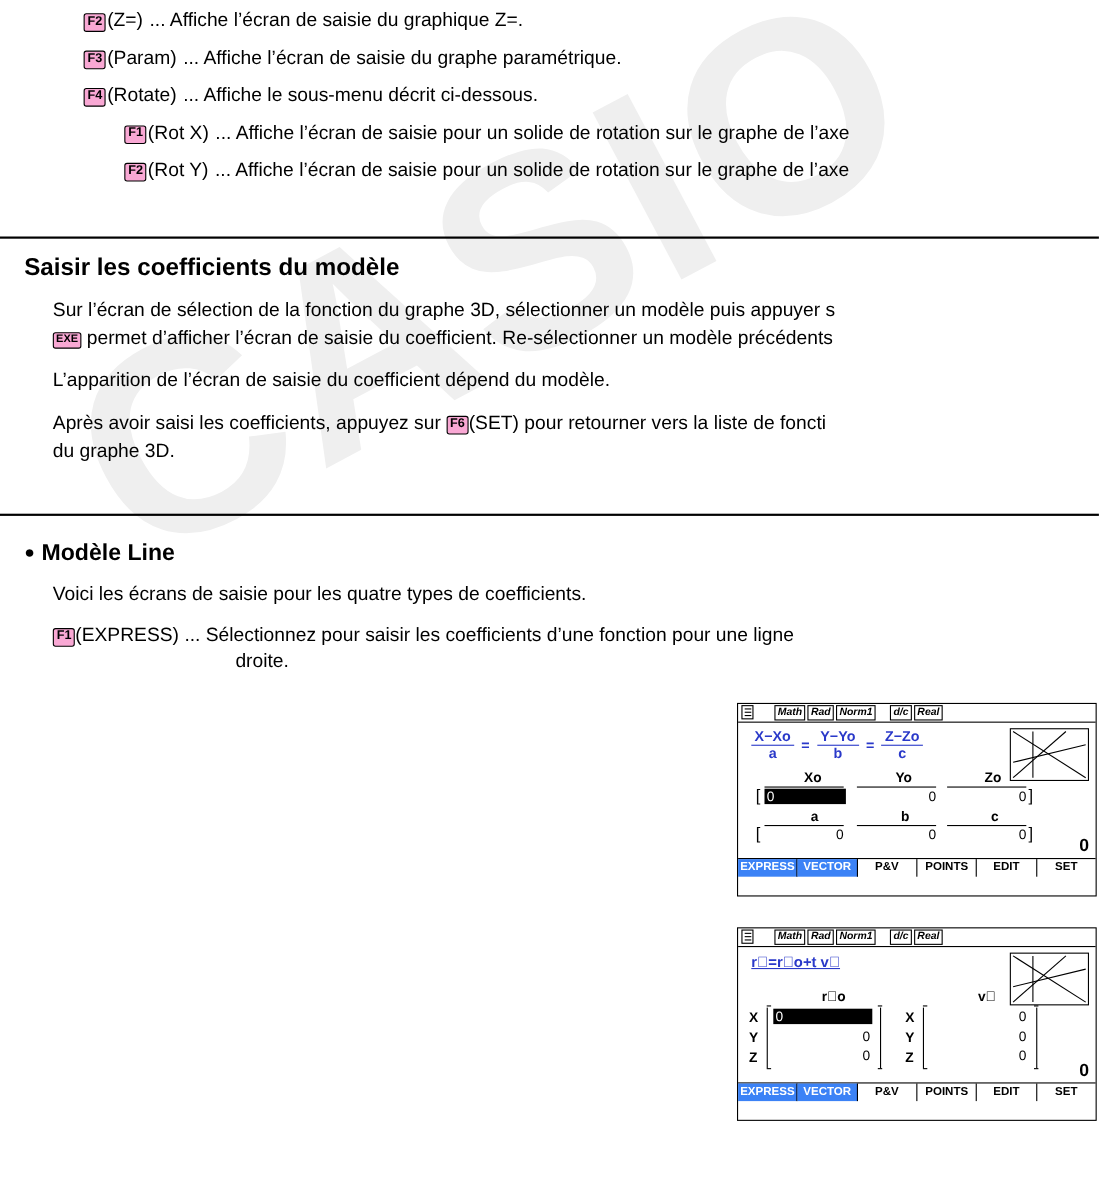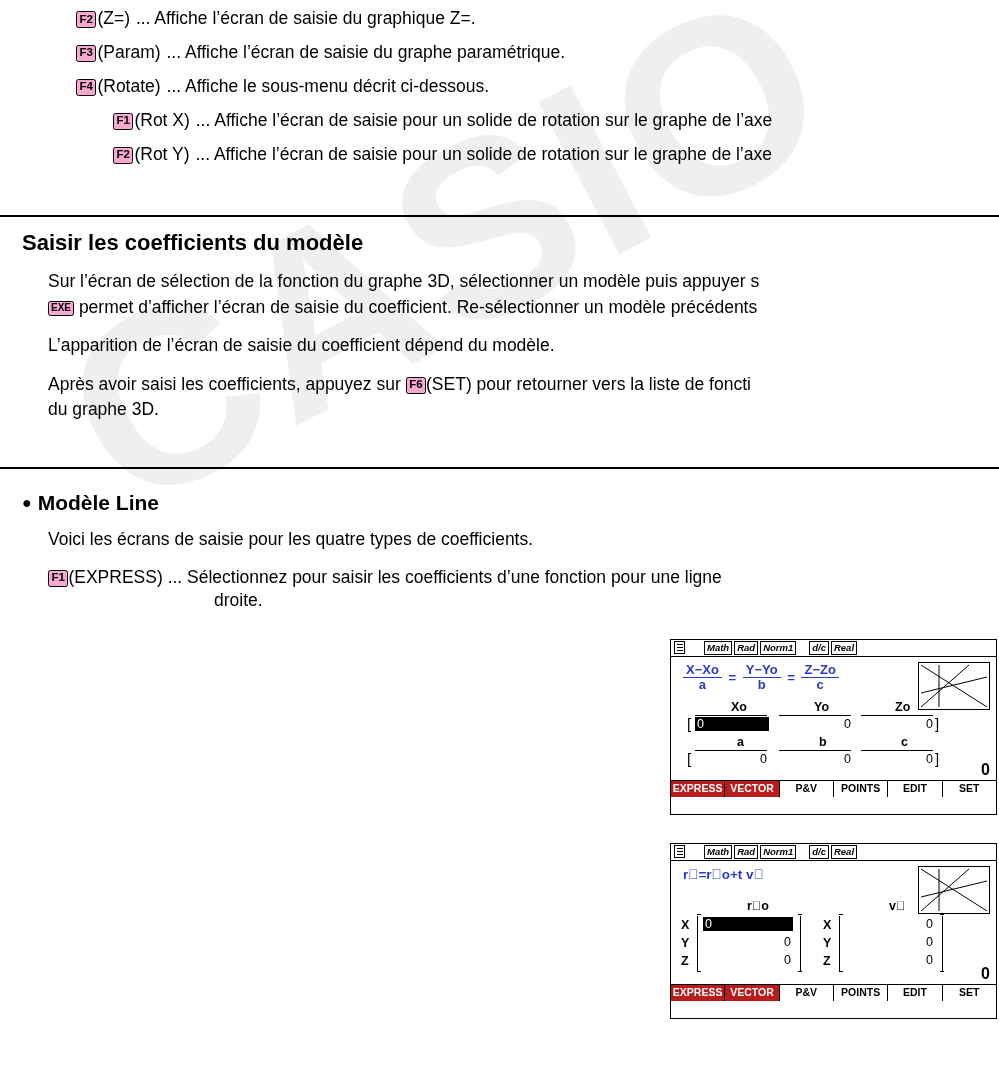--- a/index.html
+++ b/index.html
@@ -184,21 +184,21 @@
     font-weight: bold;
     text-align: center;
     line-height: 15px;
     border-right: 1.3px solid #000;
     box-sizing: border-box;
     overflow: hidden;
     white-space: nowrap;
   }
   .calc .fbar div:last-child { border-right: none; }
   .calc .fbar div.inv {
-    background: #b91c1c;
+    background: #3b82f6;
     color: #fff;
   }
   .mini-graph {
     position: absolute;
     right: 6px;
     top: 5px;
     width: 72px;
     height: 48px;
     border: 1.3px solid #000;
     box-sizing: border-box;
@@ -448,21 +448,21 @@
 
           <div class="mini-graph">
             <svg width="70" height="46" viewBox="0 0 70 46">
               <line x1="2" y1="2" x2="68" y2="44" stroke="#000" stroke-width="1"></line>
               <line x1="2" y1="30" x2="68" y2="14" stroke="#000" stroke-width="1"></line>
               <line x1="20" y1="2" x2="20" y2="44" stroke="#000" stroke-width="1"></line>
               <line x1="2" y1="44" x2="50" y2="2" stroke="#000" stroke-width="1"></line>
             </svg>
           </div>
 
-          <div class="formula" style="left:12px; top:6px; font-size:13.5px;">r⃗=r⃗o+t v⃗</div>
+          <div class="formula" style="left:12px; top:6px; font-size:13.5px;text-decoration:underline;">r⃗=r⃗o+t v⃗</div>
 
           <div class="hdr-lbl" style="left:76px; top:38px;">r⃗o</div>
           <div class="hdr-lbl" style="left:218px; top:38px;">v⃗</div>
 
           <div class="rowlabel" style="left:10px; top:57px;">X</div>
           <div class="rowlabel" style="left:10px; top:75px;">Y</div>
           <div class="rowlabel" style="left:10px; top:93px;">Z</div>
 
           <div class="vecbr" style="left:26px; top:55px; height:55px; width:5px;"></div>
           <div class="vecbr right" style="left:124px; top:55px; height:55px; width:5px;"></div>

